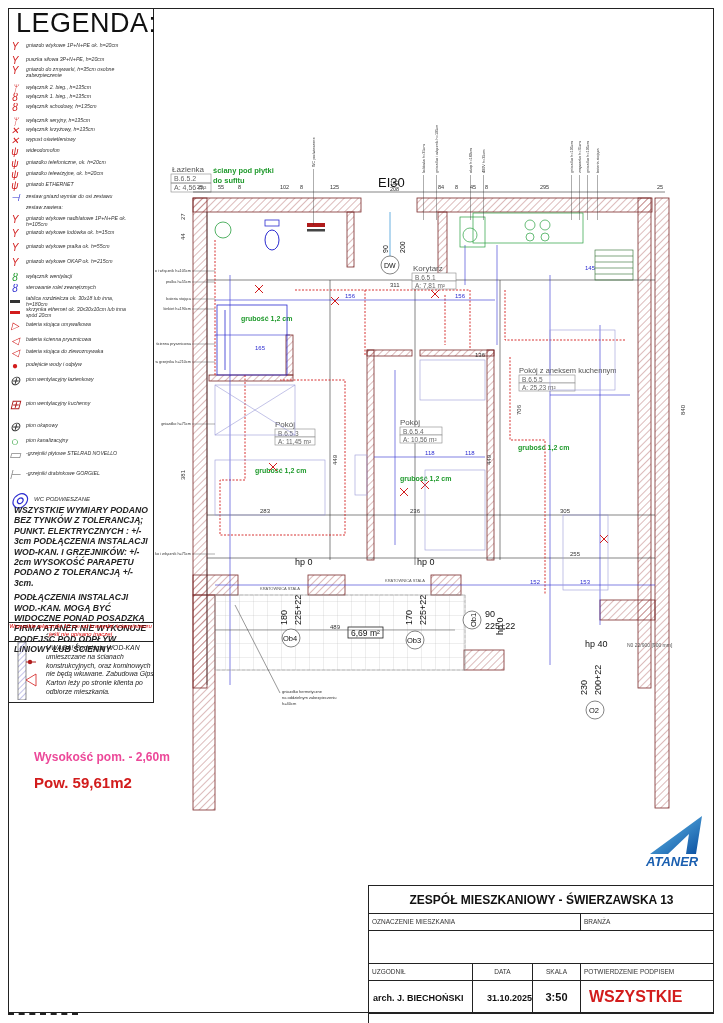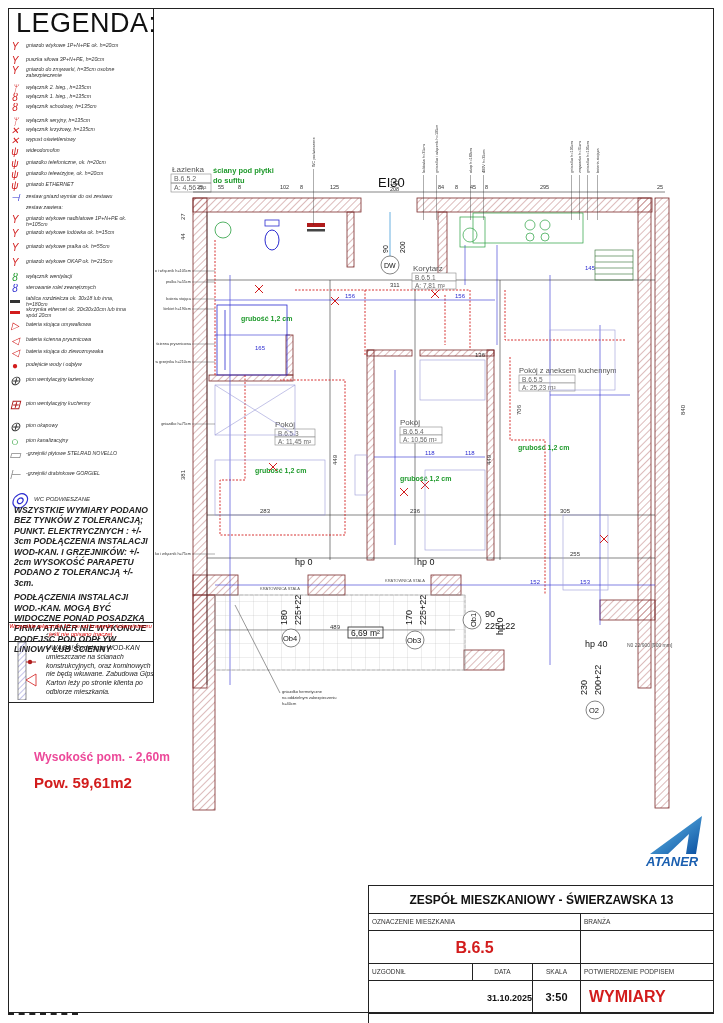--- a/index.html
+++ b/index.html
@@ -512,36 +512,36 @@
   </div>
   <div class="tb-row" style="top:28px;height:17px;">
     <div class="tb-cell" style="left:0;width:212px;">
         <div class="tb-lbl">OZNACZENIE MIESZKANIA</div>
       </div>
     <div class="tb-cell" style="left:212px;width:134px;border-right:none;">
         <div class="tb-lbl">BRANŻA</div>
       </div>
   </div>
   <div class="tb-row" style="top:45px;height:33px;">
-    <div class="tb-cell" style="left:0;width:212px;text-align:center;font-size:16px;font-weight:bold;color:#d21c1c;line-height:33px;">B.6.5</div>
   </div>
   <div class="tb-row" style="top:78px;height:17px;">
     <div class="tb-cell" style="left:0;width:104px;">
         <div class="tb-lbl">UZGODNIŁ</div>
       </div>
     <div class="tb-cell" style="left:104px;width:60px;text-align:center;">
         <div class="tb-lbl">DATA</div>
       </div>
     <div class="tb-cell" style="left:164px;width:48px;text-align:center;">
         <div class="tb-lbl">SKALA</div>
       </div>
     <div class="tb-cell" style="left:212px;width:134px;border-right:none;">
         <div class="tb-lbl">POTWIERDZENIE PODPISEM</div>
       </div>
   </div>
   <div class="tb-row" style="top:95px;height:33px;border-bottom:1.5px solid #222;">
+    <div class="tb-cell" style="left:0;width:104px;font-size:9px;font-weight:bold;padding:12px 4px 0;">arch. J. BIECHOŃSKI</div>
     <div class="tb-cell" style="left:104px;width:60px;font-size:9px;font-weight:bold;text-align:right;padding-top:12px;">31.10.2025</div>
     <div class="tb-cell" style="left:164px;width:48px;font-size:11px;font-weight:bold;text-align:center;padding-top:10px;">3:50</div>
-    <div class="tb-cell" style="left:212px;width:134px;border-right:none;font-size:16px;font-weight:bold;color:#d21c1c;padding:7px 8px 0;">WYMIARY</div>
+    <div class="tb-cell" style="left:212px;width:134px;border-right:none;font-size:16px;font-weight:bold;color:#d21c1c;padding:7px 8px 0;">WSZYSTKIE</div>
   </div>
 </div>
 
 <div class="bottom-dash"></div>
 
 </body></html>

